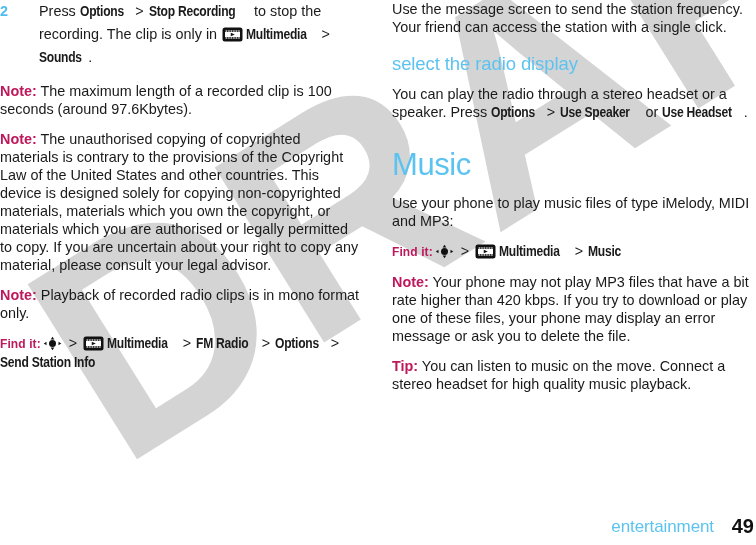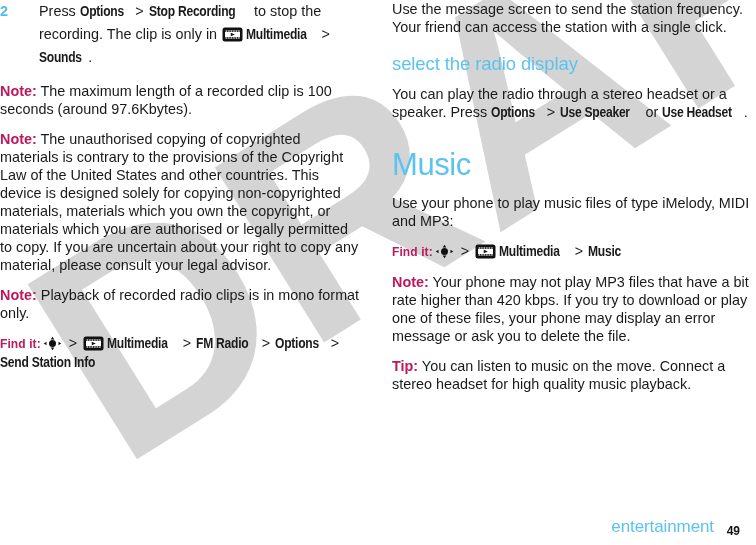--- a/index.html
+++ b/index.html
@@ -137,24 +137,24 @@
   #footer .chapter-name {
     position: absolute;
     right: 42px;
     bottom: 2px;
     color: #5cc3f0;
     font-size: 17px;
     letter-spacing: -0.1px;
   }
   #footer .page-number {
     position: absolute;
-    right: 16px;
+    right: 2px;
     bottom: 1px;
     color: #111111;
-    font-size: 12px;
+    font-size: 20px;
     font-weight: bold;
   }
 </style>
 </head>
 <body>
 
 <svg id="watermark" viewBox="0 0 756 545" xmlns="http://www.w3.org/2000/svg" aria-hidden="true">
   <text class="wm-text" x="120" y="470" transform="rotate(-32 120 470)">DRAFT</text>
 </svg>
 

